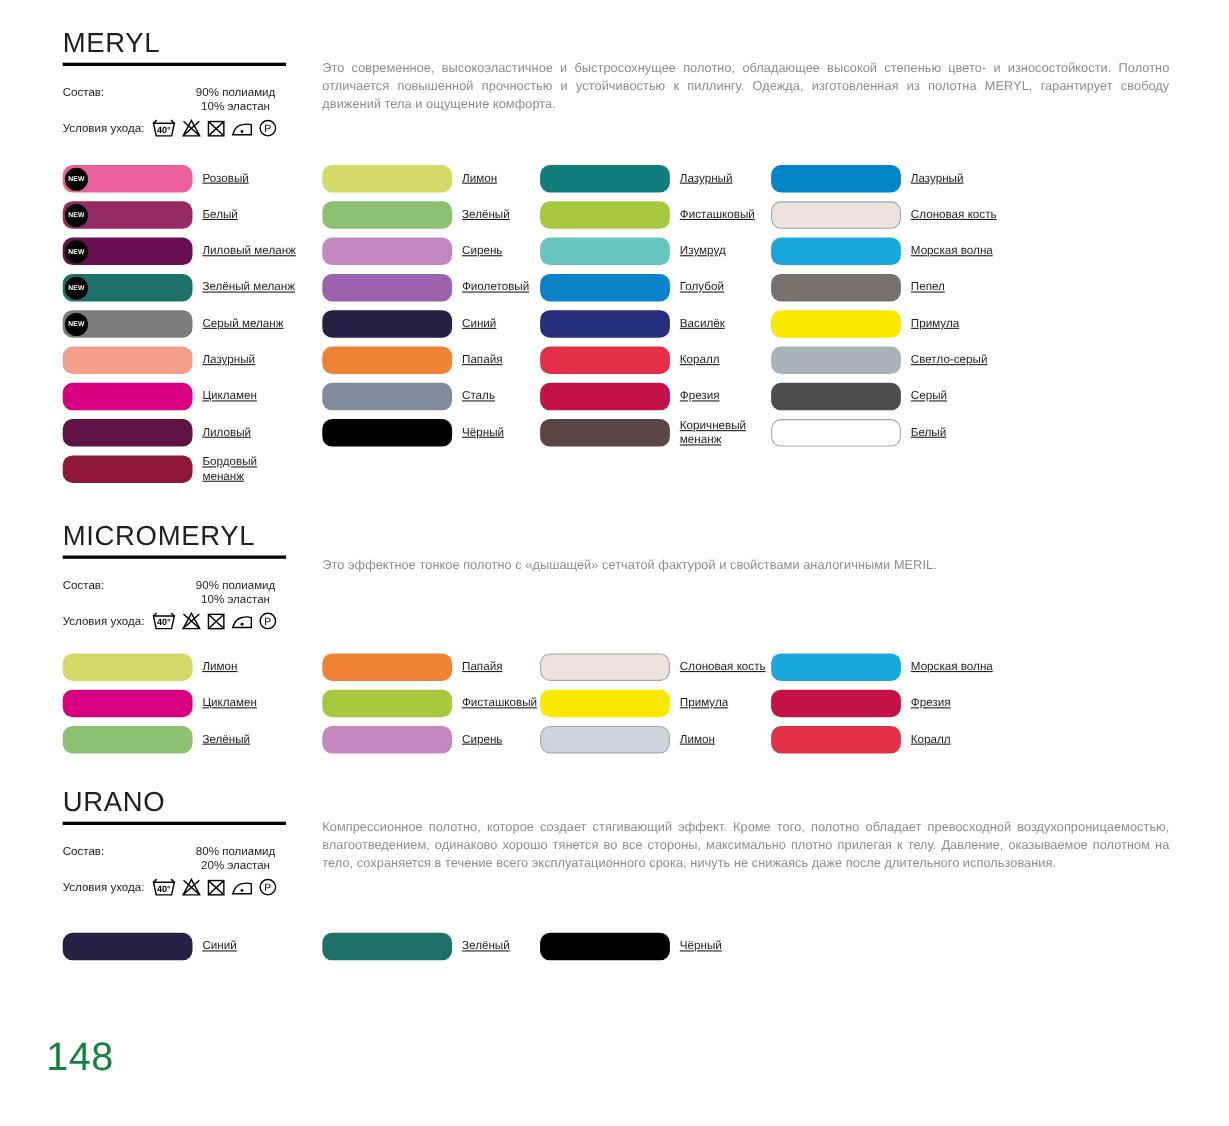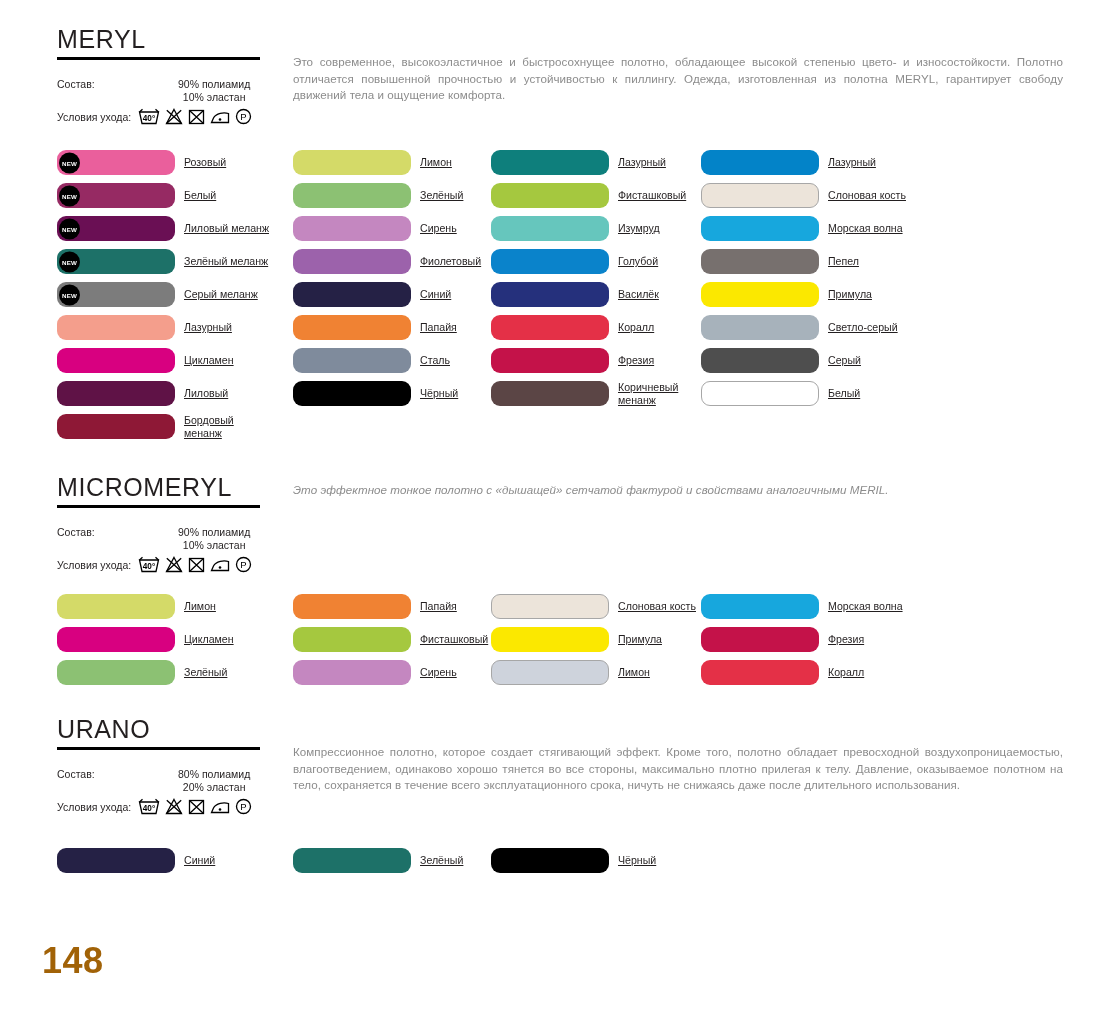--- a/index.html
+++ b/index.html
@@ -74,21 +74,21 @@
     left: 293px;
     top: 30px;
     width: 770px;
     font-size: 11.6px;
     line-height: 16.5px;
     color: #8c8c8c;
     text-align: justify;
     text-justify: inter-word;
     letter-spacing: 0.05px;
   }
-  #section-micromeryl .description { top: 10px; text-align: left; font-style: italic; }
+  #section-micromeryl .description { top: 34px; text-align: left; }
   #section-urano .description { top: 30px; }
 
   
   .swatch-grid { position: absolute; left: 0; width: 1117px; }
   #grid-meryl      { top: 122px; }
   #grid-micromeryl { top: 118px; }
   #grid-urano      { top: 130px; }
 
   .swatch-col { position: absolute; top: 0; }
   .col-1 { left: 57px; }
@@ -135,22 +135,22 @@
     align-items: center;
     justify-content: center;
   }
 
   
   .page-number {
     position: absolute;
     left: 42px;
     top: 940px;
     font-size: 36px;
-    font-weight: 700;
-    color: #a16207;
+    font-weight: 400;
+    color: #15803d;
     letter-spacing: 0.5px;
   }
 </style>
 </head>
 <body>
 
 <div class="page">
 
   <div class="section" id="section-meryl">
     <div class="info-block">

